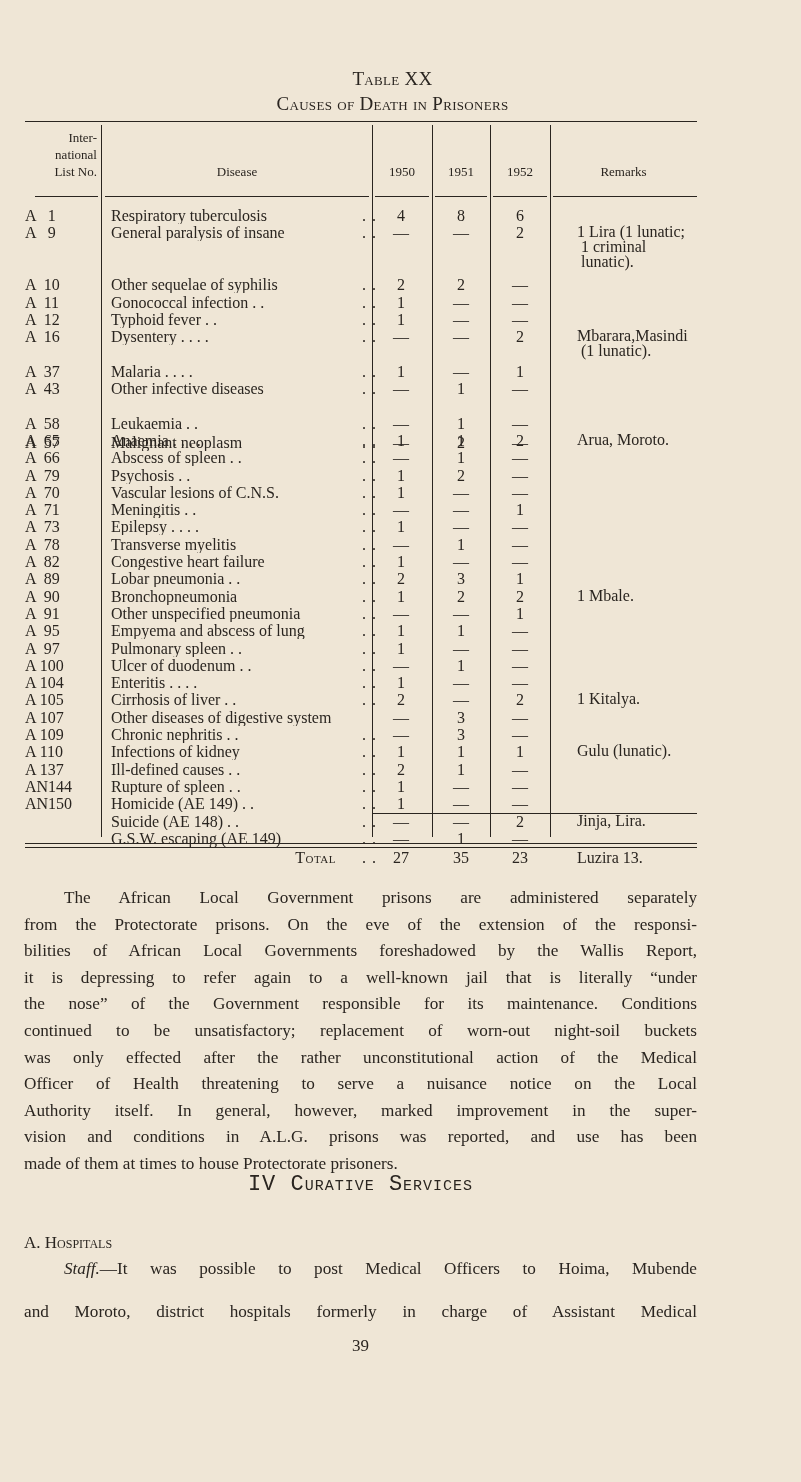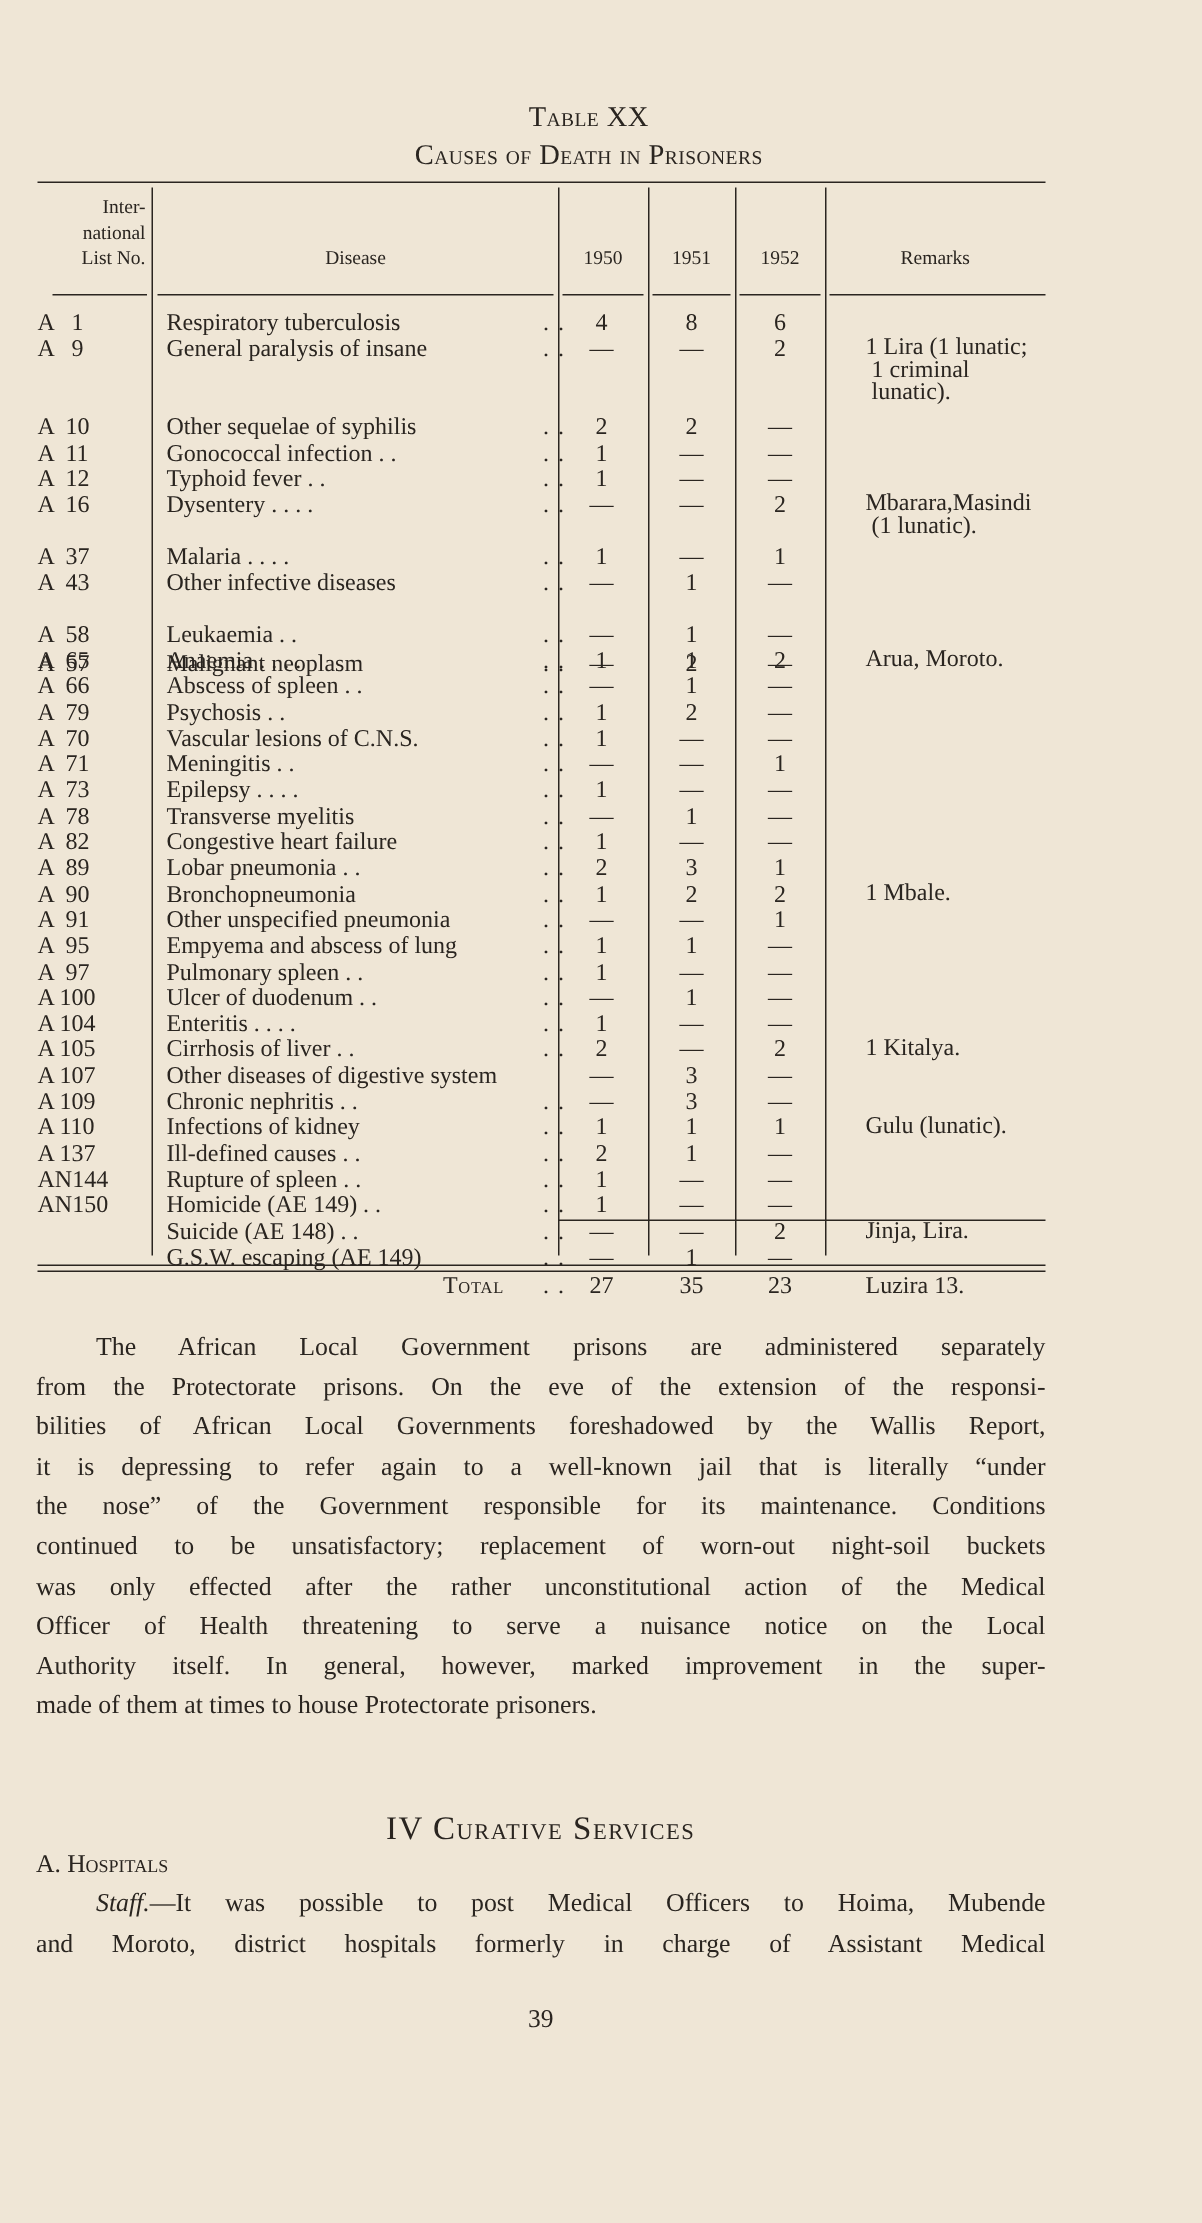--- a/index.html
+++ b/index.html
@@ -458,25 +458,26 @@
   <div class="para" style="top:885px;" id="para">
       <span class="ln indent">The African Local Government prisons are administered separately</span>
       <span class="ln">from the Protectorate prisons.  On the eve of the extension of the responsi-</span>
       <span class="ln">bilities of African Local Governments foreshadowed by the Wallis Report,</span>
       <span class="ln">it is depressing to refer again to a well-known jail that is literally “under</span>
       <span class="ln">the nose” of the Government responsible for its maintenance.  Conditions</span>
       <span class="ln">continued to be unsatisfactory; replacement of worn-out night-soil buckets</span>
       <span class="ln">was only effected after the rather unconstitutional action of the Medical</span>
       <span class="ln">Officer of Health threatening to serve a nuisance notice on the Local</span>
       <span class="ln">Authority itself.  In general, however, marked improvement in the super-</span>
+      <span class="ln">vision and conditions in A.L.G. prisons was reported, and use has been</span>
       <span class="ln last">made of them at times to house Protectorate prisoners.</span>
     </div>
 
-  <div class="sect" style="top:1206px;">IV   Curative Services</div>
+  <div class="sect" style="top:1172px;font-family:Liberation Mono, monospace;">IV   Curative Services</div>
   <div class="subsect" style="top:1233px;">A.  Hospitals</div>
 
   <div class="para" style="top:1256px;">
     <span class="ln indent"><i>Staff.</i><span>—It was possible to post Medical Officers to Hoima, Mubende</span></span>
-    <span class="ln last" style="text-align-last:justify;">and Moroto, district hospitals formerly in charge of Assistant Medical</span>
+    <span class="ln last" style="text-align-last:justify;margin-top:16px;">and Moroto, district hospitals formerly in charge of Assistant Medical</span>
   </div>
 
   <div class="pageno">39</div>
 </div>
 
 </body></html>

